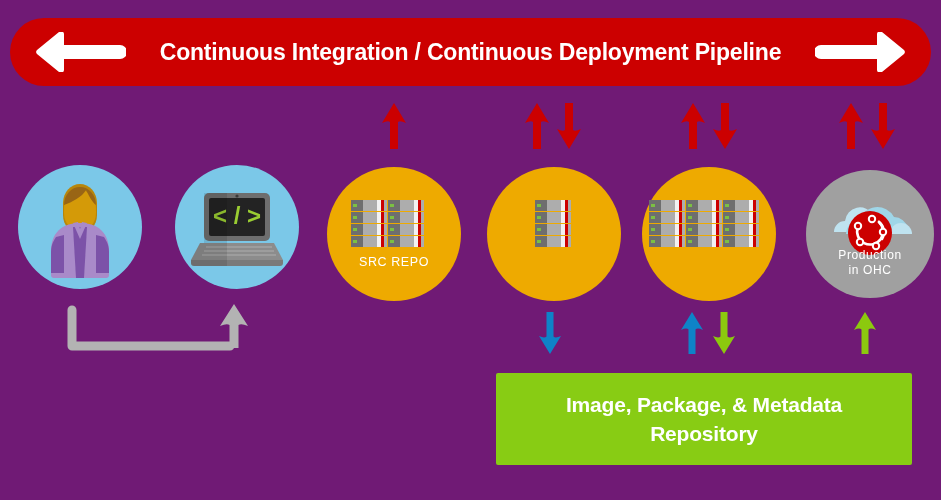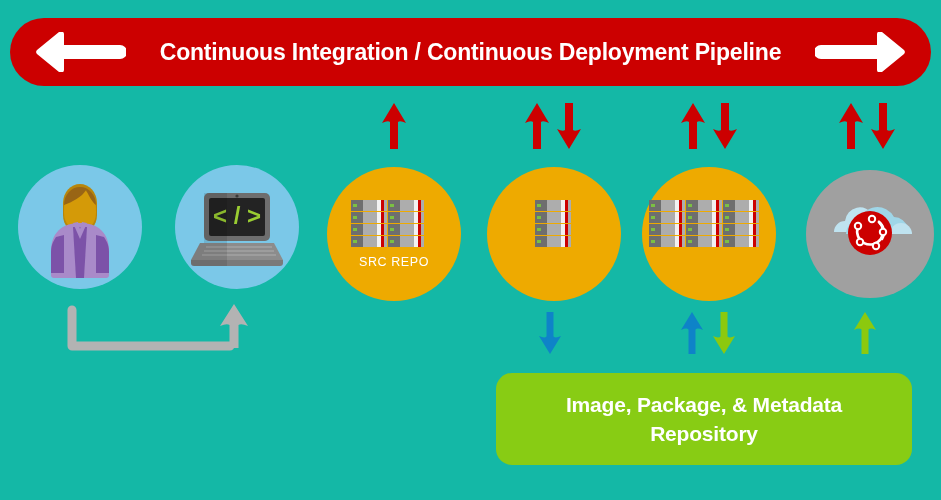--- a/index.html
+++ b/index.html
@@ -7,21 +7,21 @@
     padding: 0;
     background: #ffffff;
   }
   body {
     font-family: "Liberation Sans", sans-serif;
   }
   #canvas {
     position: relative;
     width: 941px;
     height: 500px;
-    background: #14b8a6;
+    background: #701a75;
     overflow: hidden;
   }
 
   
   .pipeline-bar {
     position: absolute;
     left: 10px;
     top: 18px;
     width: 921px;
     height: 68px;
@@ -133,21 +133,21 @@
   .varrow.sm { width: 24px; height: 42px; }
 
   
   .repo-box {
     position: absolute;
     left: 496px;
     top: 373px;
     width: 416px;
     height: 92px;
     background: #88CC14;
-    border-radius: 16px;
+    border-radius: 2px;
     display: flex;
     align-items: center;
     justify-content: center;
     box-sizing: border-box;
   }
   .repo-text {
     color: #ffffff;
     font-size: 21px;
     font-weight: bold;
     text-align: center;
@@ -502,20 +502,22 @@
           <path d="M52 57 a13 13 0 1 0 21 -5"></path>
           <path d="M73 52 a13 13 0 0 1 3 17"></path>
         </g>
         <circle cx="52" cy="56" r="3.2" fill="#CC0000" stroke="#ffffff" stroke-width="2"></circle>
         <circle cx="66" cy="49" r="3.2" fill="#CC0000" stroke="#ffffff" stroke-width="2"></circle>
         <circle cx="77" cy="62" r="3.2" fill="#CC0000" stroke="#ffffff" stroke-width="2"></circle>
         <circle cx="70" cy="76" r="3.2" fill="#CC0000" stroke="#ffffff" stroke-width="2"></circle>
         <circle cx="54" cy="72" r="3.2" fill="#CC0000" stroke="#ffffff" stroke-width="2"></circle>
       </svg>
     </div>
+    <div class="node-label">Production
+in OHC</div>
   </div>
 
   <div class="elbow">
     <svg viewBox="0 0 200 60" width="200" height="60">
       <path d="M12 10 L12 46 L170 46" stroke="#B3B3B3" stroke-width="9" fill="none" stroke-linecap="round" stroke-linejoin="round"></path>
       <path d="M174 4 L188 26 Q181 23 178.5 25 L178.5 48 L169.5 48 L169.5 25 Q167 23 160 26 Z" fill="#B3B3B3"></path>
     </svg>
   </div>
 
   <div class="varrow sm" style="left:538px; top:312px;">

